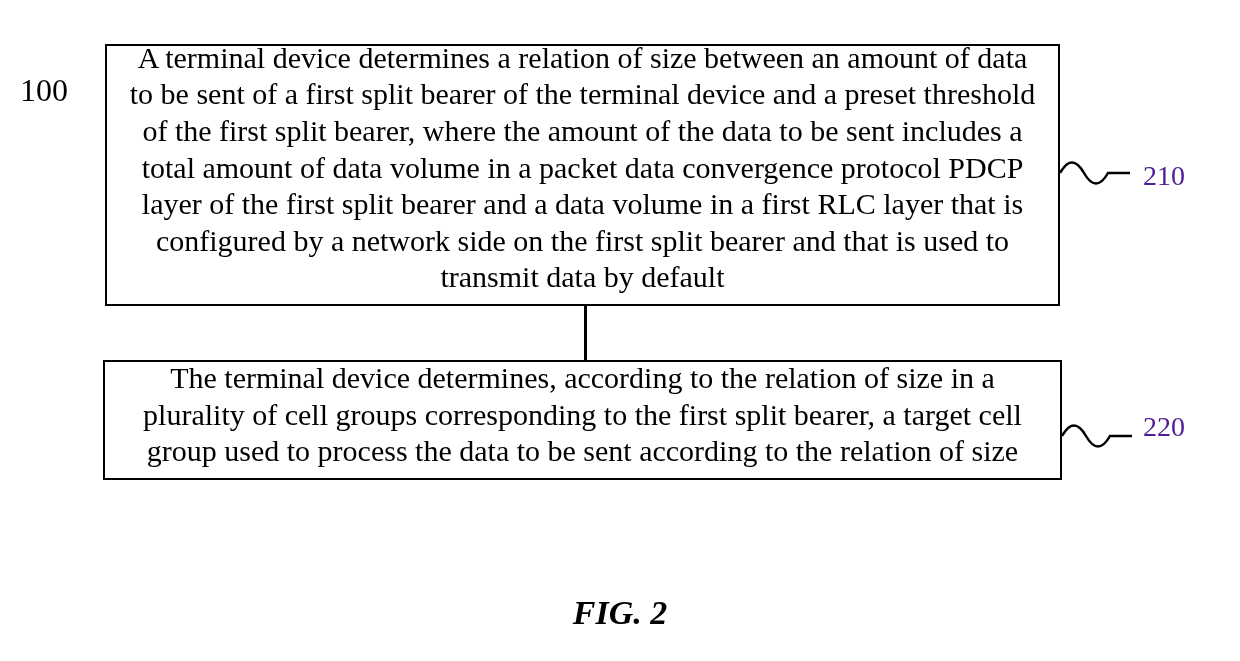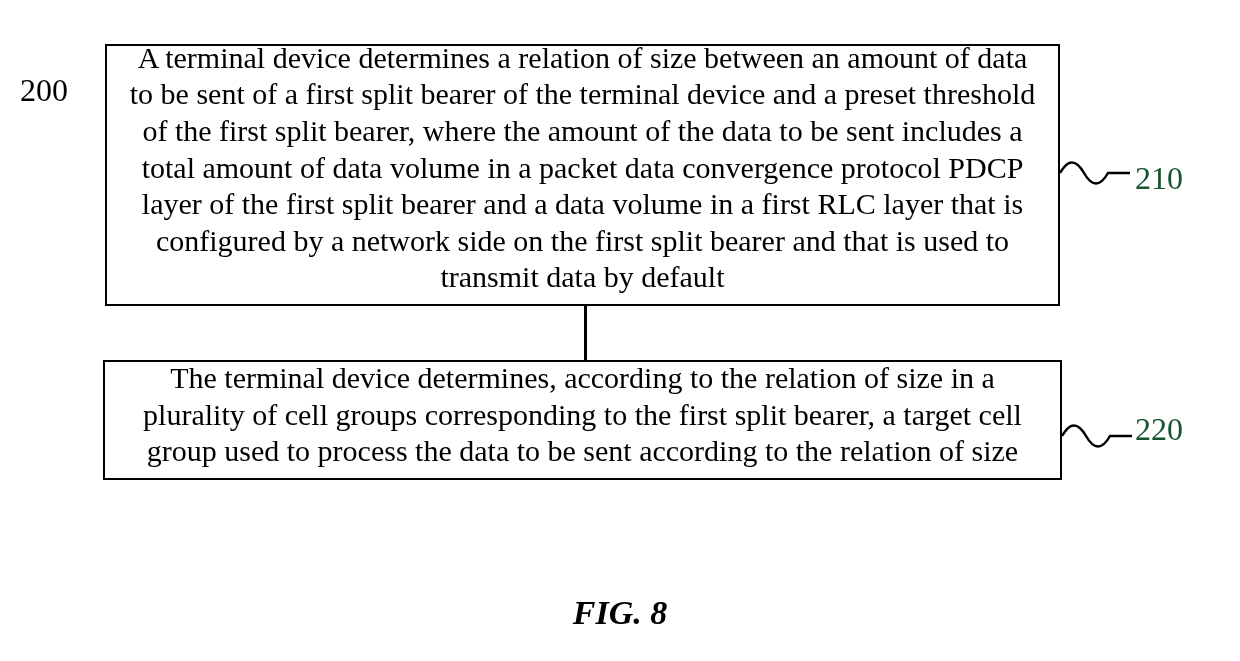--- a/index.html
+++ b/index.html
@@ -68,22 +68,23 @@
     .callout-220 {
       position: absolute;
       top: 395px;
       left: 1062px;
     }
     .callout svg {
       display: block;
     }
     .callout-label {
       position: absolute;
-      font-size: 32px;
-      color: #14532d;
+      font-size: 28px;
+      color: #4c1d95;
+      margin-left: 8px;
     }
     .label-210 {
       top: 140px;
       left: 1135px;
     }
     .label-220 {
       top: 391px;
       left: 1135px;
     }
     .figure-caption {
@@ -97,21 +98,21 @@
       font-style: italic;
       color: #000;
       font-family: "Times New Roman", Times, serif;
     }
   </style>
 </head>
 <body>
 
 <div class="diagram-container">
 
-  <div class="label-200">200</div>
+  <div class="label-200">100</div>
 
   <div class="box box-210">
     <span>A terminal device determines a relation of size between an amount of data to be sent of a first split bearer of the terminal device and a preset threshold of the first split bearer, where the amount of the data to be sent includes a total amount of data volume in a packet data convergence protocol PDCP layer of the first split bearer and a data volume in a first RLC layer that is configured by a network side on the first split bearer and that is used to transmit data by default</span>
   </div>
 
   <div class="connector"></div>
 
   <div class="box box-220">
     <span>The terminal device determines, according to the relation of size in a plurality of cell groups corresponding to the first split bearer, a target cell group used to process the data to be sent according to the relation of size</span>
   </div>
@@ -123,15 +124,15 @@
   </div>
   <div class="callout-label label-210">210</div>
 
   <div class="callout callout-220">
     <svg width="70" height="42" viewBox="0 0 70 42">
       <path d="M 0 21 Q 12 0 24 21 Q 36 42 48 21 L 70 21" stroke="#000" stroke-width="2.5" fill="none"></path>
     </svg>
   </div>
   <div class="callout-label label-220">220</div>
 
-  <div class="figure-caption">FIG. 8</div>
+  <div class="figure-caption">FIG. 2</div>
 
 </div>
 
 </body></html>

